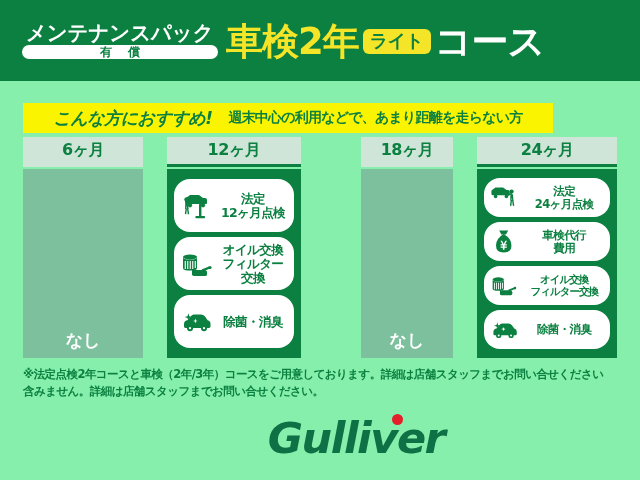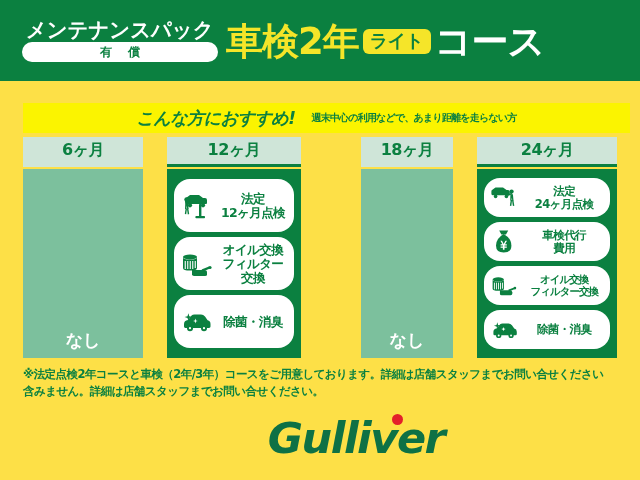--- a/index.html
+++ b/index.html
@@ -10,21 +10,21 @@
     height: 480px;
     overflow: hidden;
     background: #ffffff;
     font-family: "DejaVu Sans", "Liberation Sans", sans-serif;
   }
 
   .poster {
     position: relative;
     width: 640px;
     height: 480px;
-    background: #fde047;
+    background: #86efac;
     text-decoration: underline;
   }
 
   
   .header {
     position: absolute;
     left: 0; top: 0;
     width: 640px;
     height: 81px;
     background: #0b8040;
@@ -47,21 +47,21 @@
     font-weight: bold;
     letter-spacing: 0px;
     line-height: 1.05;
     white-space: nowrap;
     transform: scaleX(0.97);
   }
 
   .header-pill {
     margin-top: 1px;
     width: 196px;
-    height: 20px;
+    height: 14px;
     background: #ffffff;
     border-radius: 10px;
     display: flex;
     align-items: center;
     justify-content: center;
   }
 
   .header-pill-text {
     color: #0b8040;
     font-size: 12px;
@@ -111,40 +111,40 @@
     font-weight: bold;
     line-height: 1;
     white-space: nowrap;
     letter-spacing: -1px;
   }
 
   
   .recommend {
     position: absolute;
     left: 23px; top: 103px;
-    width: 607px; height: 30px;
+    width: 530px; height: 30px;
     background: #fbf400;
     display: flex;
     align-items: center;
     justify-content: center;
     gap: 16px;
   }
 
   .rec-strong {
     color: #0b8040;
     font-size: 17px;
     font-weight: bold;
     font-style: italic;
     white-space: nowrap;
     letter-spacing: -0.5px;
   }
 
   .rec-sub {
     color: #0b8040;
-    font-size: 10px;
+    font-size: 14px;
     font-weight: bold;
     white-space: nowrap;
     letter-spacing: -0.8px;
   }
 
   
   .table {
     position: absolute;
     left: 23px; top: 137px;
     width: 594px;

